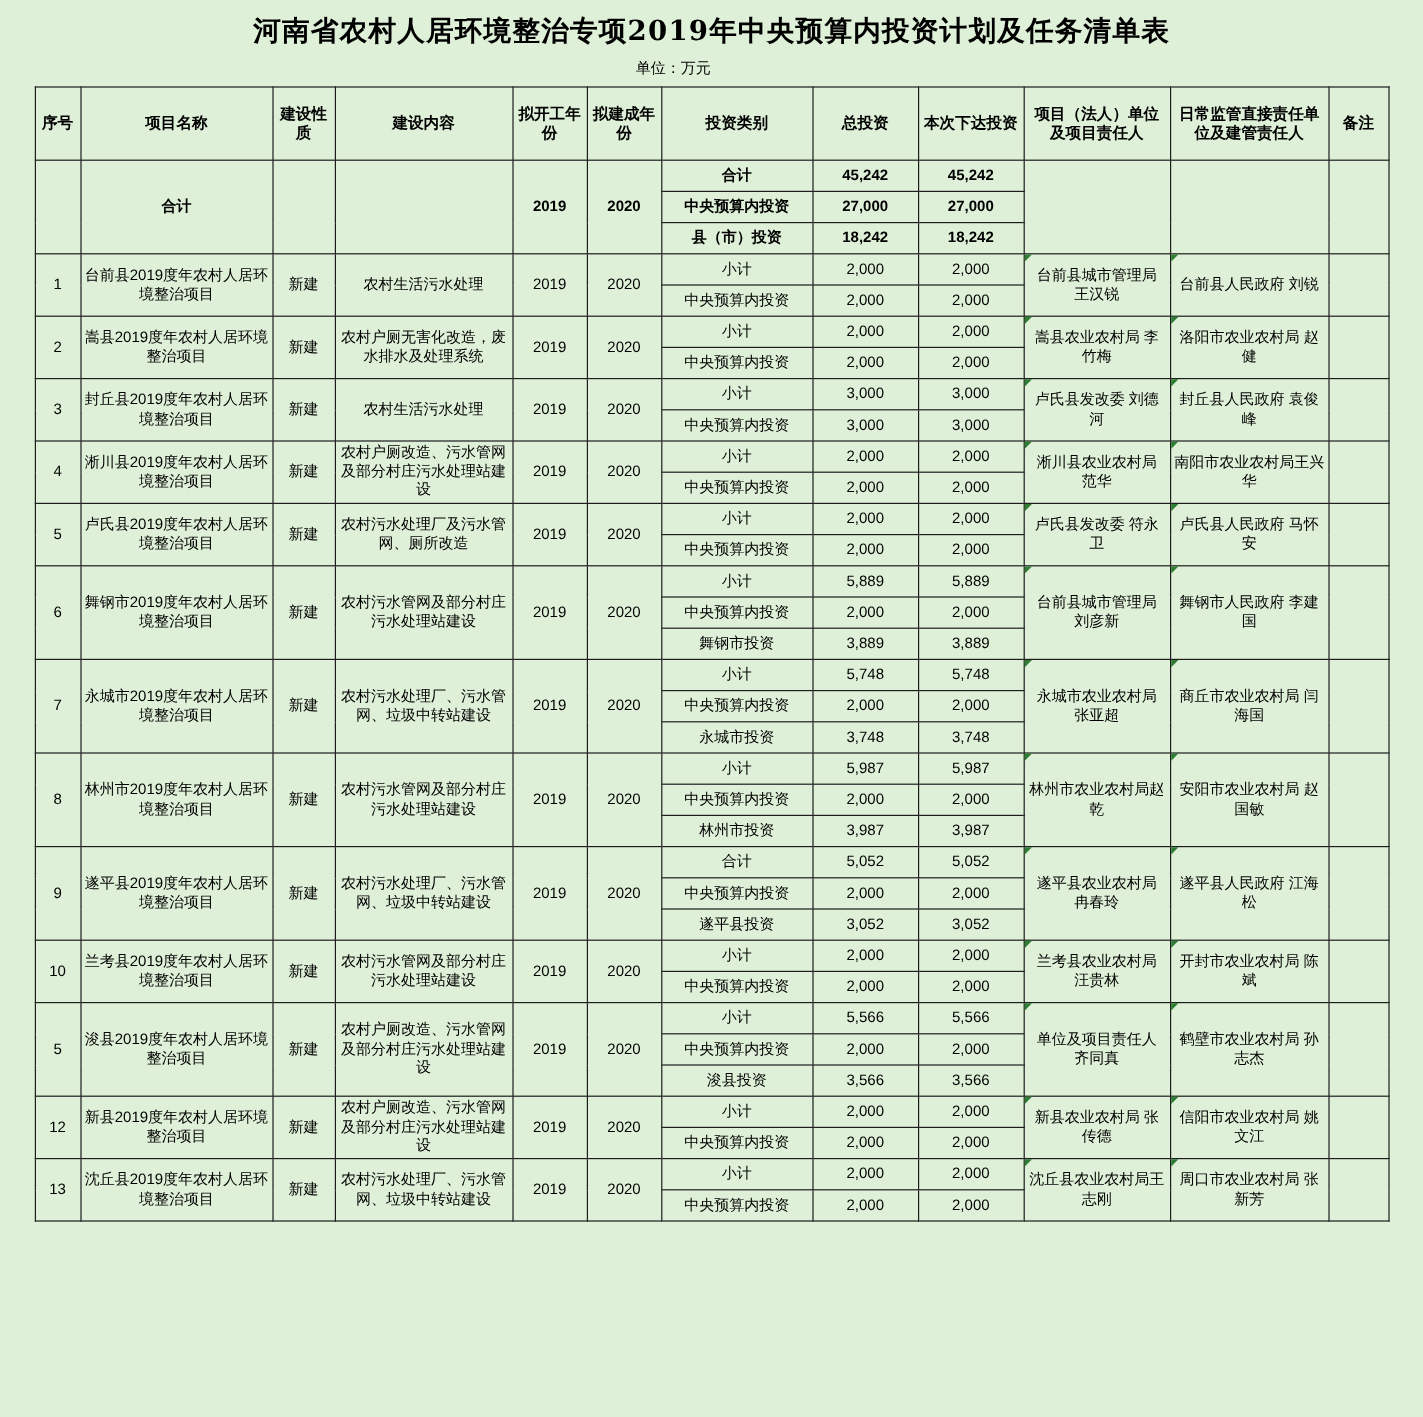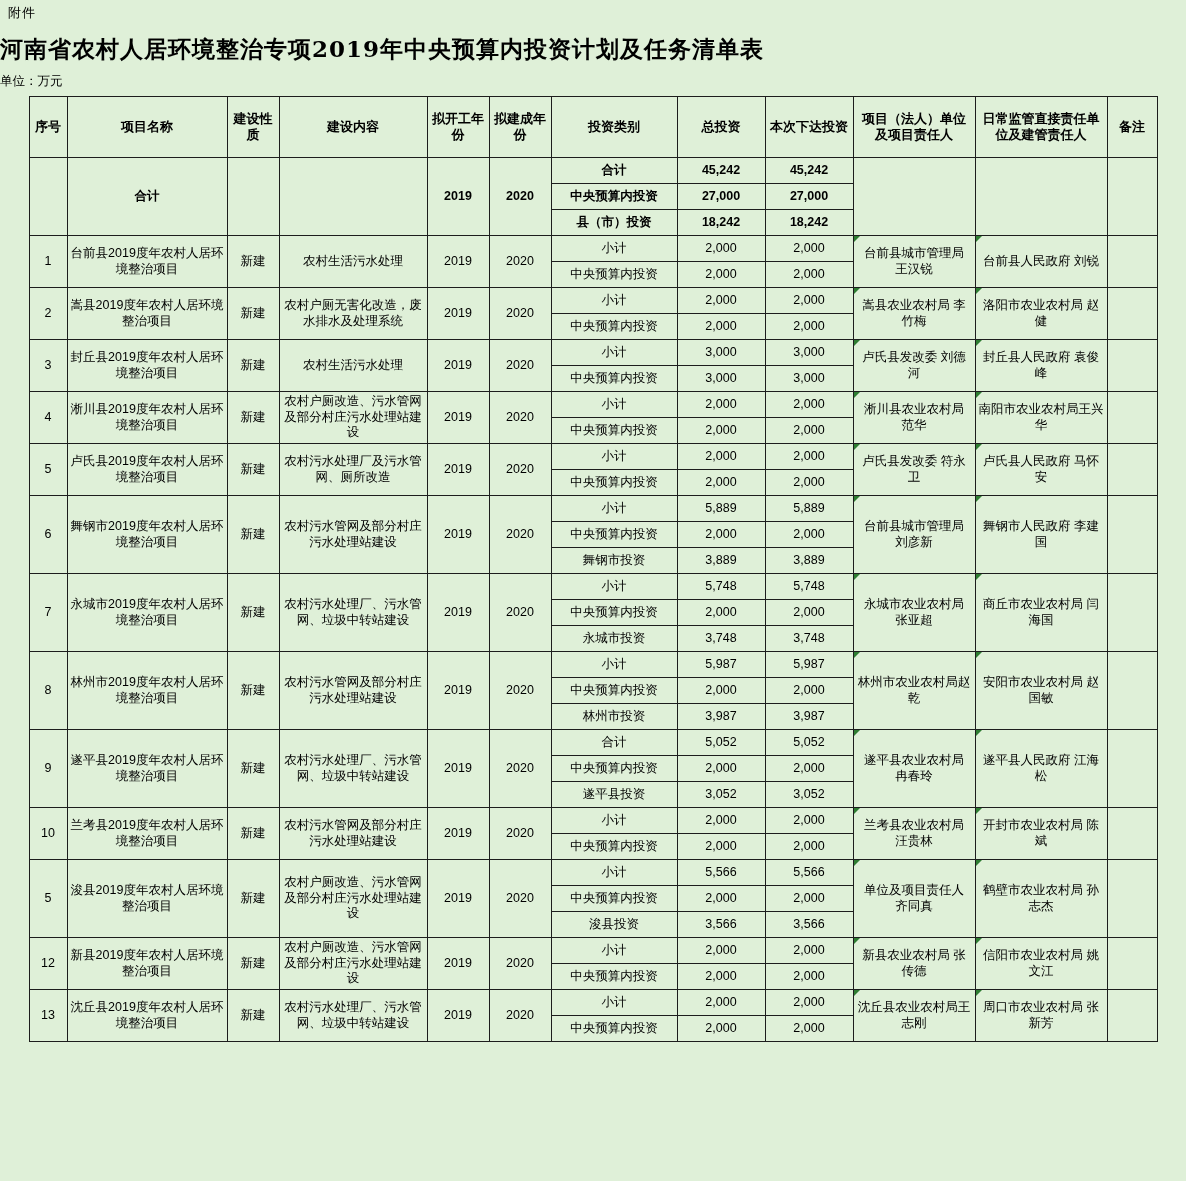--- a/index.html
+++ b/index.html
@@ -16,29 +16,29 @@
     box-sizing:border-box;
     padding:0;
     position:relative;
   }
   .attach{
     font-size:13px;
     padding:4px 0 2px 8px;
     letter-spacing:1px;
   }
   .title{
-    text-align:left;
+    text-align:center;
     font-family:"DejaVu Serif","Liberation Serif",serif;
     font-weight:bold;
     font-size:23px;
     letter-spacing:1px;
     padding:10px 0 6px 0;
   }
   .unit{
-    text-align:left;
+    text-align:center;
     font-size:12.5px;
     padding:2px 64px 6px 0;
   }
   table.main{
     border-collapse:collapse;
     width:994px;
     margin:0 auto;
     table-layout:fixed;
     background:#dff0d8;
   }
@@ -81,21 +81,20 @@
   col.c8{width:88px;}
   col.c9{width:122px;}
   col.c10{width:132px;}
   col.c11{width:50px;}
 </style>
 </head>
 <body>
 
 <div class="page">
 
-  <div class="attach">附件</div>
 
   <div class="title">河南省农村人居环境整治专项2019年中央预算内投资计划及任务清单表</div>
 
   <div class="unit">单位：万元</div>
 
   <table class="main">
     <colgroup>
       <col class="c0">
         <col class="c1">
         <col class="c2">

